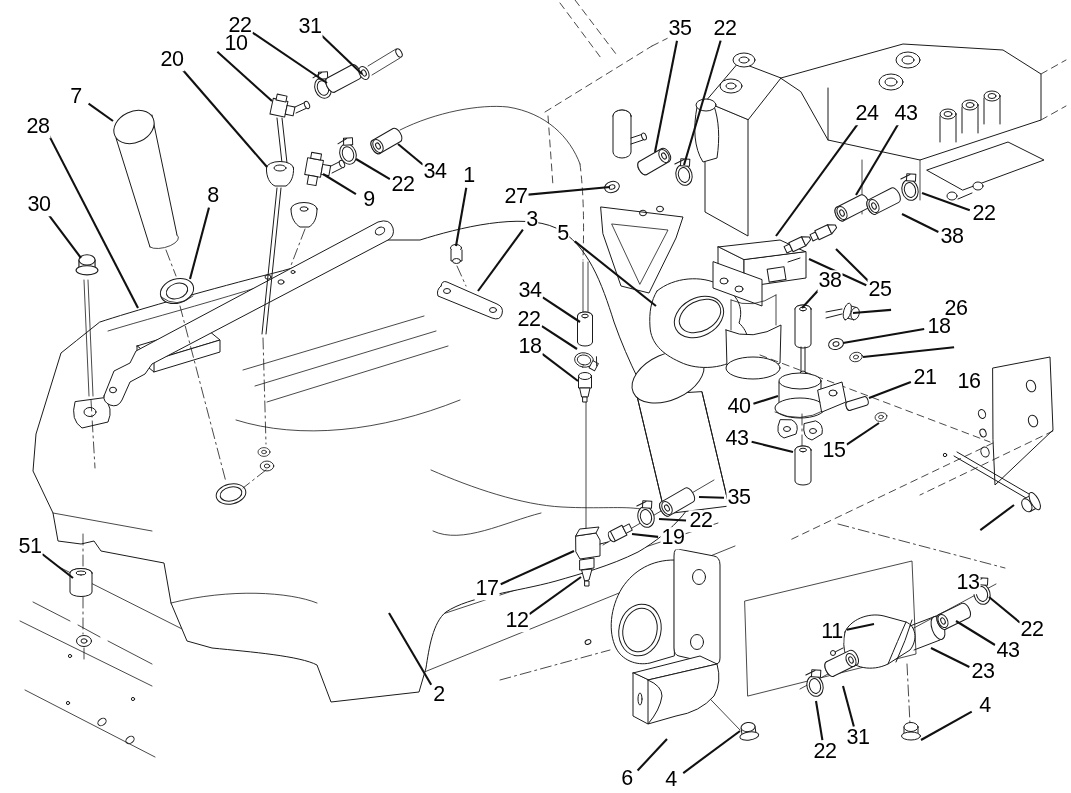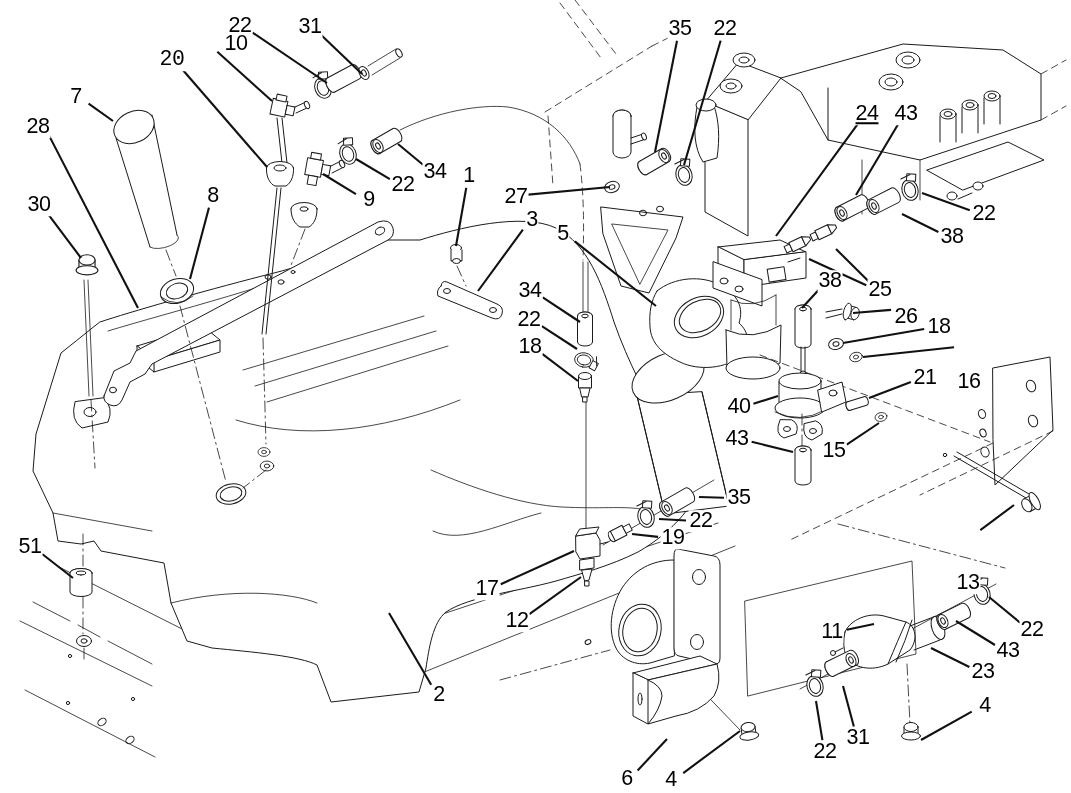--- a/index.html
+++ b/index.html
@@ -520,44 +520,44 @@
       <line x1="853.8425902304673" y1="726.4701169058293" x2="843" y2="686"></line>
       <line x1="822.3932199913643" y1="740.1825972941848" x2="816" y2="701"></line>
       <line x1="637.6066017177982" y1="770.5147186257615" x2="667" y2="739"></line>
       <line x1="683.229908039566" y1="773.051994273174" x2="740" y2="731"></line>
     </svg>
 
   <div id="callout-layer">
       <div class="callout" style="left: 240px; top: 26px;">22</div>
       <div class="callout" style="left: 310px; top: 27px;">31</div>
       <div class="callout" style="left: 216px; top: 44px; margin-left: 20px;">10</div>
-      <div class="callout" style="left: 172px; top: 60px; font-family: Liberation Mono, monospace;">20</div>
+      <div class="callout" style="left: 172px; top: 60px;">20</div>
       <div class="callout" style="left: 76px; top: 97px;">7</div>
       <div class="callout" style="left: 38px; top: 117px; margin-top: 10px;">28</div>
       <div class="callout" style="left: 39px; top: 205px;">30</div>
       <div class="callout" style="left: 213px; top: 196px;">8</div>
       <div class="callout" style="left: 369px; top: 200px;">9</div>
       <div class="callout" style="left: 403px; top: 185px;">22</div>
       <div class="callout" style="left: 435px; top: 172px;">34</div>
       <div class="callout" style="left: 469px; top: 176px;">1</div>
       <div class="callout" style="left: 500px; top: 197px; margin-left: 16px;">27</div>
       <div class="callout" style="left: 532px; top: 220px;">3</div>
       <div class="callout" style="left: 563px; top: 234px;">5</div>
       <div class="callout" style="left: 680px; top: 29px;">35</div>
       <div class="callout" style="left: 725px; top: 29px;">22</div>
-      <div class="callout" style="left: 867px; top: 114px; text-decoration: underline;">24</div>
+      <div class="callout" style="left: 867px; top: 114px;">24</div>
       <div class="callout" style="left: 906px; top: 114px;">43</div>
       <div class="callout" style="left: 984px; top: 214px;">22</div>
       <div class="callout" style="left: 952px; top: 237px;">38</div>
       <div class="callout" style="left: 530px; top: 291px;">34</div>
       <div class="callout" style="left: 529px; top: 320px;">22</div>
       <div class="callout" style="left: 530px; top: 347px;">18</div>
       <div class="callout" style="left: 830px; top: 281px;">38</div>
       <div class="callout" style="left: 880px; top: 290px;">25</div>
-      <div class="callout" style="left: 906px; top: 309px; margin-top: 8px;">26</div>
+      <div class="callout" style="left: 956px; top: 309px;">26</div>
       <div class="callout" style="left: 939px; top: 327px;">18</div>
       <div class="callout" style="left: 969px; top: 346px; margin-top: 36px;">16</div>
       <div class="callout" style="left: 925px; top: 378px;">21</div>
       <div class="callout" style="left: 739px; top: 407px;">40</div>
       <div class="callout" style="left: 737px; top: 439px;">43</div>
       <div class="callout" style="left: 834px; top: 451px;">15</div>
       <div class="callout" style="left: 739px; top: 498px;">35</div>
       <div class="callout" style="left: 701px; top: 521px;">22</div>
       <div class="callout" style="left: 673px; top: 538px;">19</div>
       <div class="callout" style="left: 968px; top: 566px; margin-top: 17px;">13</div>

